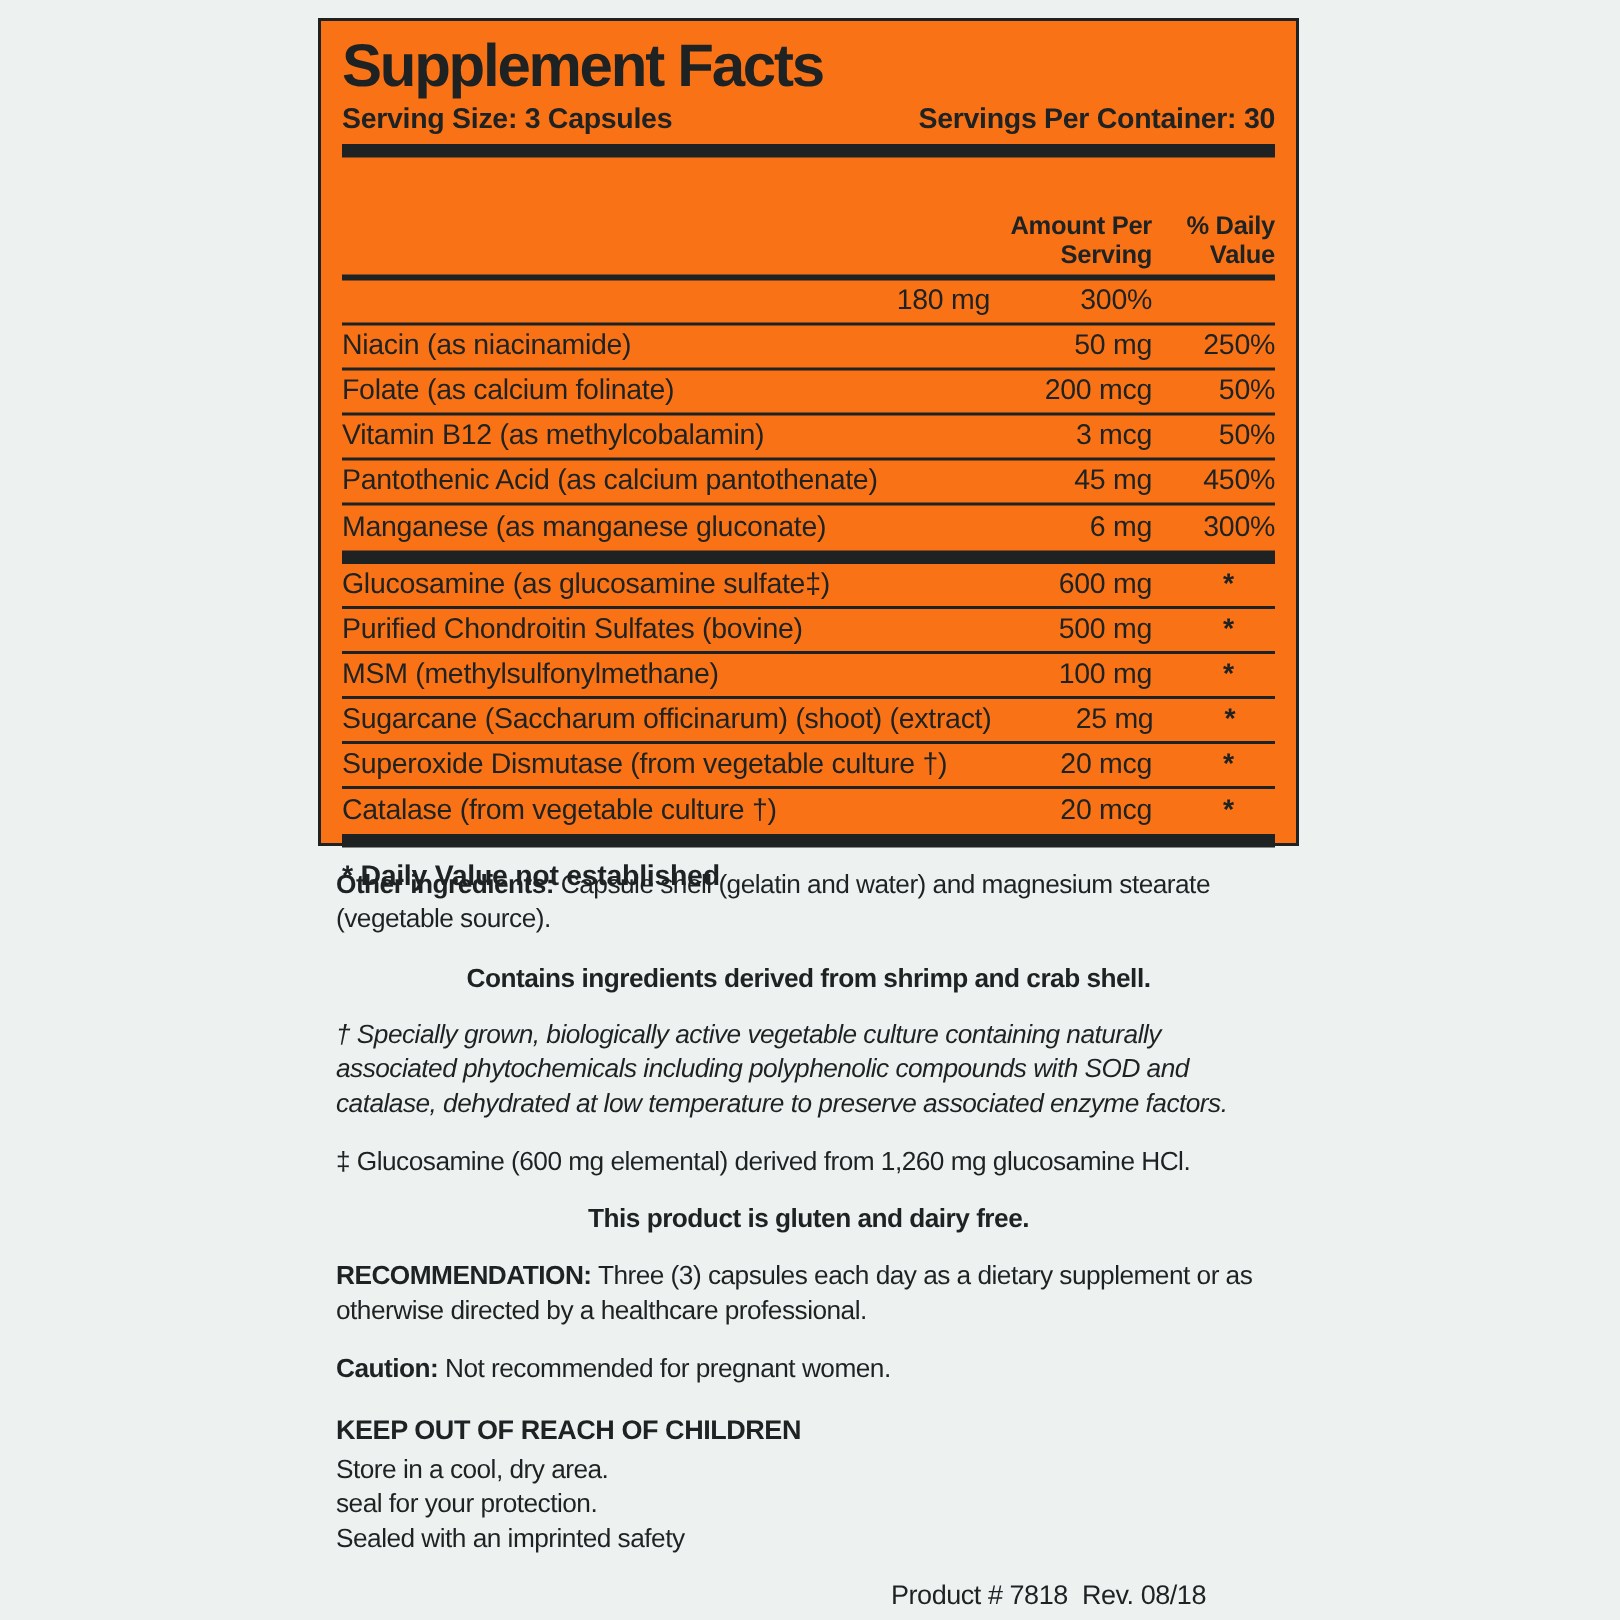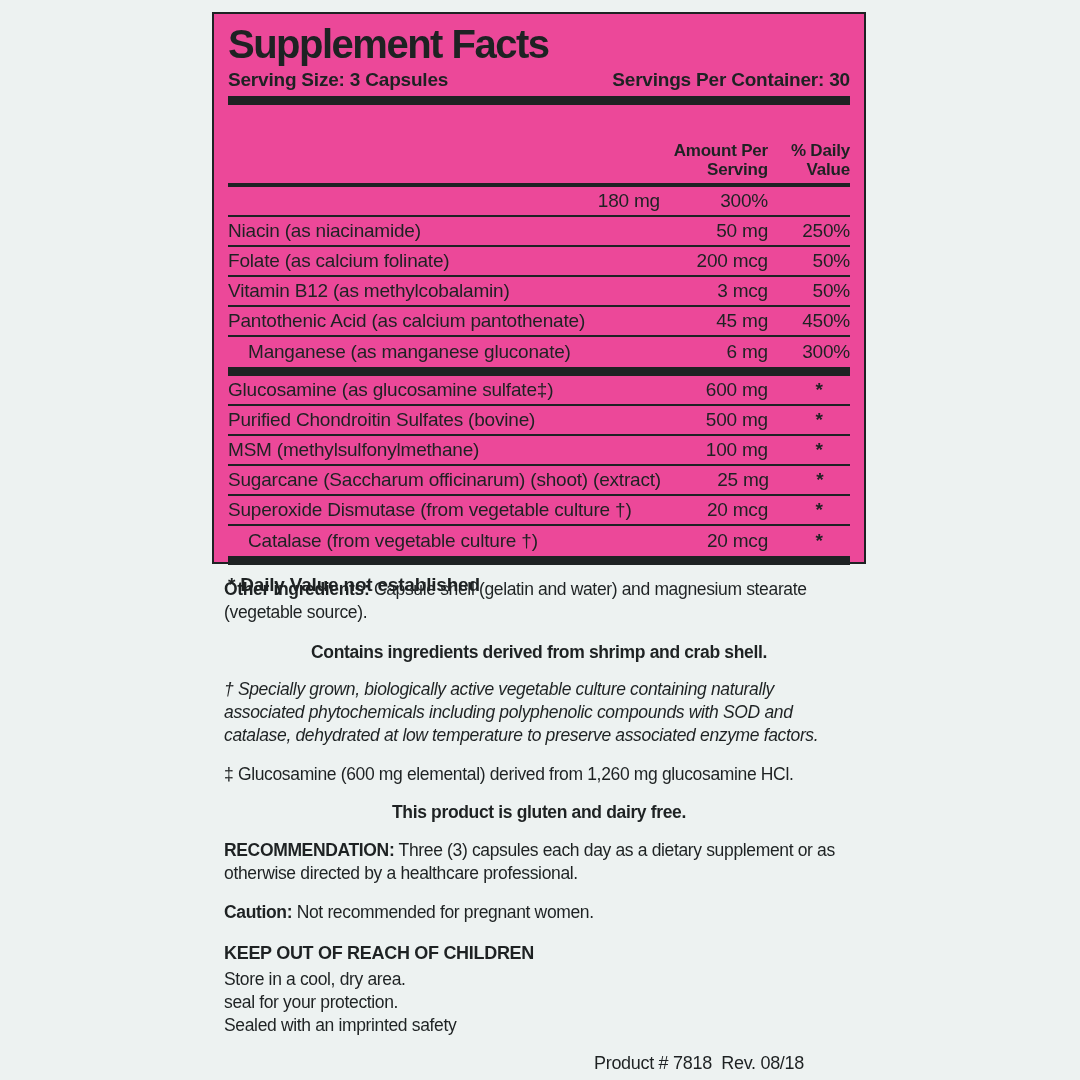--- a/index.html
+++ b/index.html
@@ -8,21 +8,21 @@
     background:#edf2f1;
     font-family:"Liberation Sans", sans-serif;
     color:#1e2223;
     position:relative;
     overflow:hidden;
     letter-spacing:-0.2px;
   }
   .facts-box {
     position:absolute; left:212px; top:12px;
     width:654px; height:552px;
-    background:#ec4899;
+    background:#f97316;
     border:2px solid #1e2223;
     padding:8px 14px 8px 14px;
   }
   .facts-title {
     font-size:40px; font-weight:bold; line-height:44px;
     letter-spacing:-1.5px;
   }
   .serving-row {
     display:flex; justify-content:space-between;
     font-size:19px; font-weight:bold; line-height:24px;
@@ -36,21 +36,21 @@
     border-bottom:4px solid #1e2223;
     font-size:17px; font-weight:bold; line-height:19px;
   }
   .hdr-cell { text-align:right; white-space:pre-line;margin-top:31px; }
   .row {
     height:30px;
     align-items:center;
     border-bottom:2px solid #1e2223;
     font-size:19px;
   }
-  .rows-group .row:last-child { border-bottom:none;margin-left:20px; }
+  .rows-group .row:last-child { border-bottom:none; }
   .row .name { white-space:nowrap; overflow:visible; }
   .row .amt { text-align:right; }
   .row .dv { text-align:right; }
   .row .dv.star { text-align:center; padding-left:20px; font-weight:bold; }
   .footnote {
     margin-top:9px;
     font-size:19px; font-weight:bold;
   }
   .para {
     position:absolute; left:224px; width:634px;

